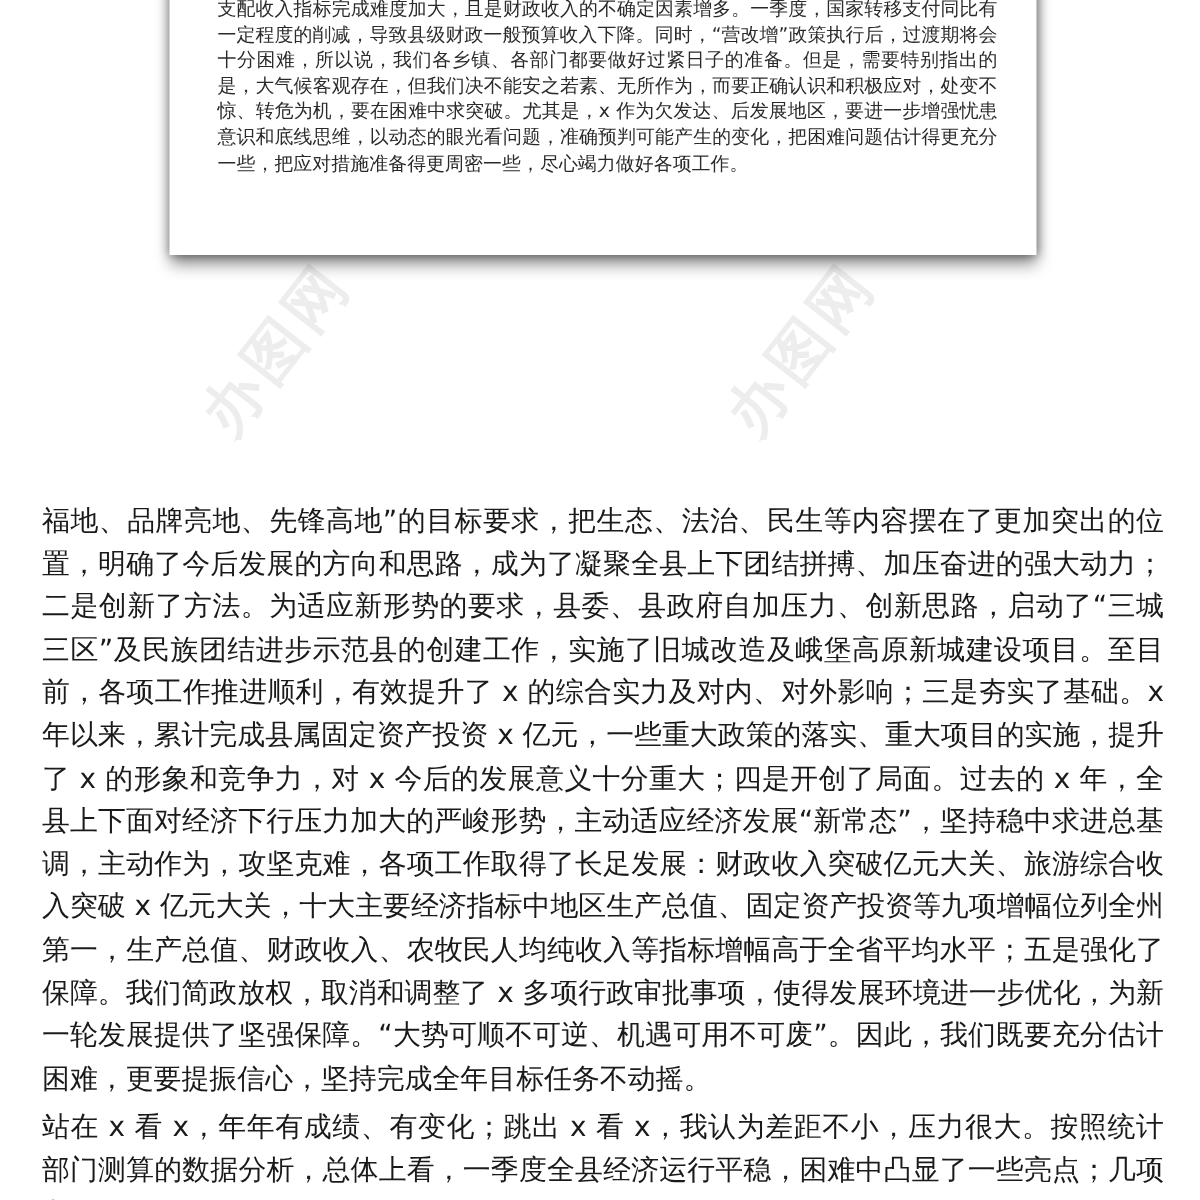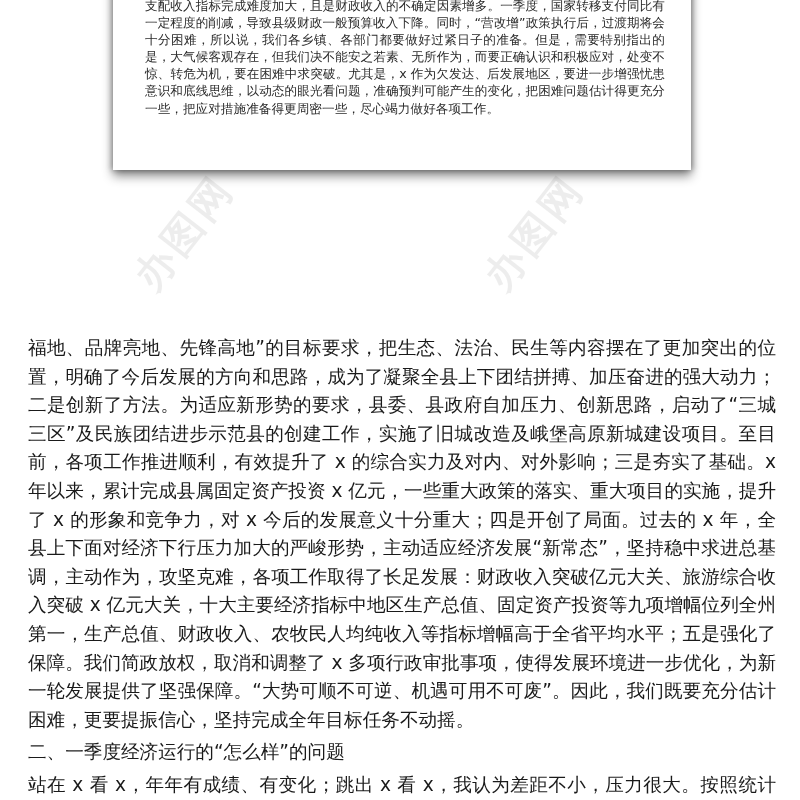--- a/index.html
+++ b/index.html
@@ -70,15 +70,14 @@
   <div class="preview-text">
     <p>支配收入指标完成难度加大，且是财政收入的不确定因素增多。一季度，国家转移支付同比有一定程度的削减，导致县级财政一般预算收入下降。同时，“营改增”政策执行后，过渡期将会十分困难，所以说，我们各乡镇、各部门都要做好过紧日子的准备。但是，需要特别指出的是，大气候客观存在，但我们决不能安之若素、无所作为，而要正确认识和积极应对，处变不惊、转危为机，要在困难中求突破。尤其是，x 作为欠发达、后发展地区，要进一步增强忧患意识和底线思维，以动态的眼光看问题，准确预判可能产生的变化，把困难问题估计得更充分一些，把应对措施准备得更周密一些，尽心竭力做好各项工作。</p>
   </div>
 </div>
 
 <div class="watermark" style="left:118px; top:205px;">办图网</div>
 <div class="watermark" style="left:468px; top:205px;">办图网</div>
 
 <div class="body-text">
   <p>福地、品牌亮地、先锋高地”的目标要求，把生态、法治、民生等内容摆在了更加突出的位置，明确了今后发展的方向和思路，成为了凝聚全县上下团结拼搏、加压奋进的强大动力；二是创新了方法。为适应新形势的要求，县委、县政府自加压力、创新思路，启动了“三城三区”及民族团结进步示范县的创建工作，实施了旧城改造及峨堡高原新城建设项目。至目前，各项工作推进顺利，有效提升了 x 的综合实力及对内、对外影响；三是夯实了基础。x 年以来，累计完成县属固定资产投资 x 亿元，一些重大政策的落实、重大项目的实施，提升了 x 的形象和竞争力，对 x 今后的发展意义十分重大；四是开创了局面。过去的 x 年，全县上下面对经济下行压力加大的严峻形势，主动适应经济发展“新常态”，坚持稳中求进总基调，主动作为，攻坚克难，各项工作取得了长足发展：财政收入突破亿元大关、旅游综合收入突破 x 亿元大关，十大主要经济指标中地区生产总值、固定资产投资等九项增幅位列全州第一，生产总值、财政收入、农牧民人均纯收入等指标增幅高于全省平均水平；五是强化了保障。我们简政放权，取消和调整了 x 多项行政审批事项，使得发展环境进一步优化，为新一轮发展提供了坚强保障。“大势可顺不可逆、机遇可用不可废”。因此，我们既要充分估计困难，更要提振信心，坚持完成全年目标任务不动摇。</p>
-  <p>二、一季度经济运行的“怎么样”的问题</p>
   <p>站在 x 看 x，年年有成绩、有变化；跳出 x 看 x，我认为差距不小，压力很大。按照统计部门测算的数据分析，总体上看，一季度全县经济运行平稳，困难中凸显了一些亮点；几项主</p>
 </div>
 
 </body></html>

